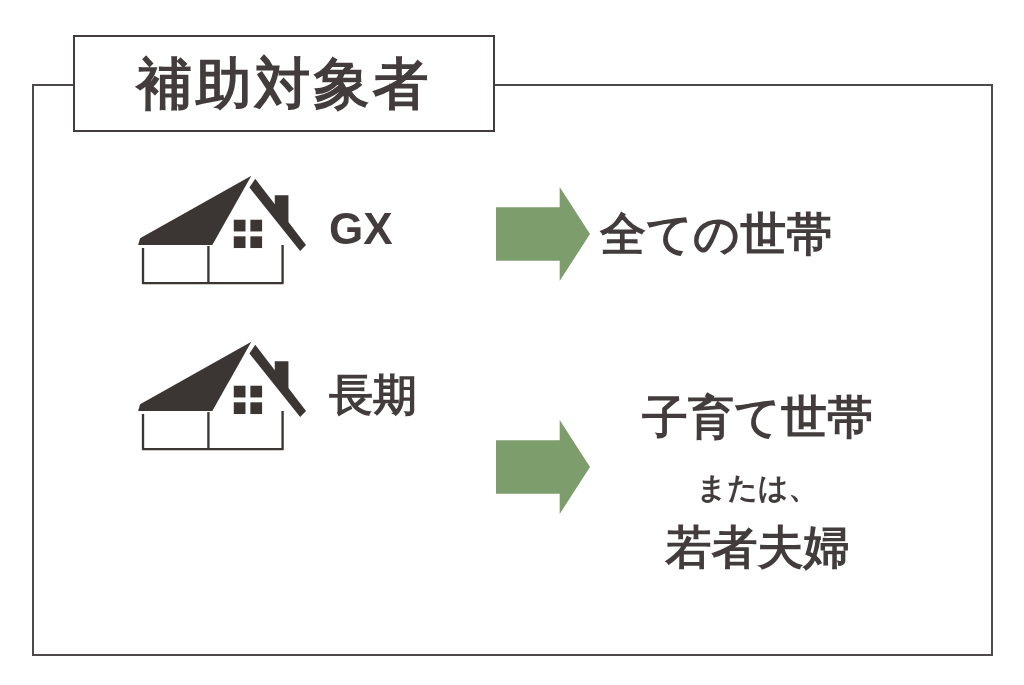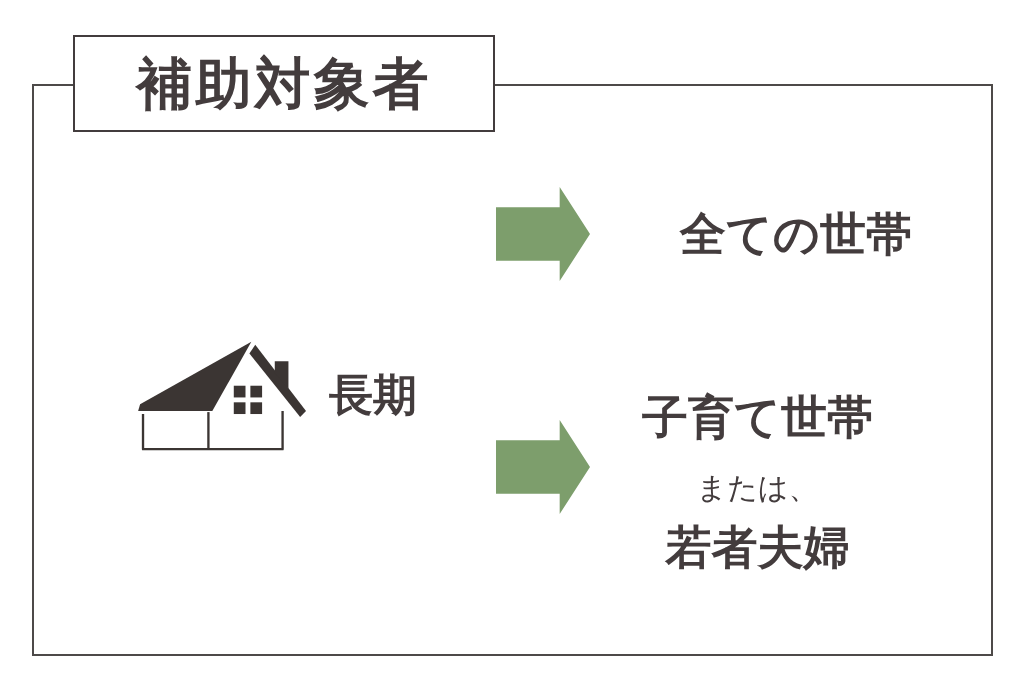--- a/index.html
+++ b/index.html
@@ -63,47 +63,61 @@
   .arrow{
     position:absolute;
     left:496px;width:94px;height:94px;
   }
   .arrow-1{top:187px;}
   .arrow-2{top:420px;}
   .arrow polygon{fill:var(--arrow-green);}
   .result-all{
     position:absolute;
     left:600px;top:211px;width:312px;
-    text-align:right;
+    text-align:left;
     font-size:46px;font-weight:700;line-height:1;
     color:var(--text);
     white-space:nowrap;
   }
   .result-group{
     position:absolute;
     left:585px;top:0;width:345px;
     text-align:center;
     color:var(--text);
     white-space:nowrap;
   }
   .rg-line1{position:absolute;left:0;top:394px;width:345px;font-size:46px;font-weight:700;line-height:1;text-align:center;}
-  .rg-conj {position:absolute;left:0;top:473px;width:345px;font-size:30px;font-weight:400;line-height:1;}
+  .rg-conj {position:absolute;left:0;top:473px;width:345px;font-size:30px;font-weight:700;line-height:1;}
   .rg-line2{position:absolute;left:0;top:528px;width:345px;font-size:46px;font-weight:700;line-height:1;font-family:Liberation Mono, monospace;}
 </style>
 </head>
 <body>
 
 <div class="canvas">
 
   <div class="main-frame"></div>
 
   <div class="title-box">
     <span class="title-text">補助対象者</span>
   </div>
 
+  <div class="row row-1">
+    <svg class="house" viewBox="0 0 180 125" aria-hidden="true">
+      <polygon class="solid" points="117,8 3,72 1,79 77,79"></polygon>
+      <polygon class="solid" points="121,11 173,79 167,85 115,20"></polygon>
+      <polygon class="solid" points="141,28 155,28 155,56 141,40"></polygon>
+      <rect class="solid" x="99" y="53" width="12" height="12"></rect>
+      <rect class="solid" x="116" y="53" width="12" height="12"></rect>
+      <rect class="solid" x="99" y="70" width="12" height="12"></rect>
+      <rect class="solid" x="116" y="70" width="12" height="12"></rect>
+      <path class="outline" d="M6,82 L6,118 L149,118 L149,79"></path>
+      <line class="outline" x1="73" y1="80" x2="73" y2="118"></line>
+    </svg>
+    <span class="house-label">GX</span>
+  </div>
 
   <div class="row row-2">
     <svg class="house" viewBox="0 0 180 125" aria-hidden="true">
       <polygon class="solid" points="117,8 3,72 1,79 77,79"></polygon>
       <polygon class="solid" points="121,11 173,79 167,85 115,20"></polygon>
       <polygon class="solid" points="141,28 155,28 155,56 141,40"></polygon>
       <rect class="solid" x="99" y="53" width="12" height="12"></rect>
       <rect class="solid" x="116" y="53" width="12" height="12"></rect>
       <rect class="solid" x="99" y="70" width="12" height="12"></rect>
       <rect class="solid" x="116" y="70" width="12" height="12"></rect>

